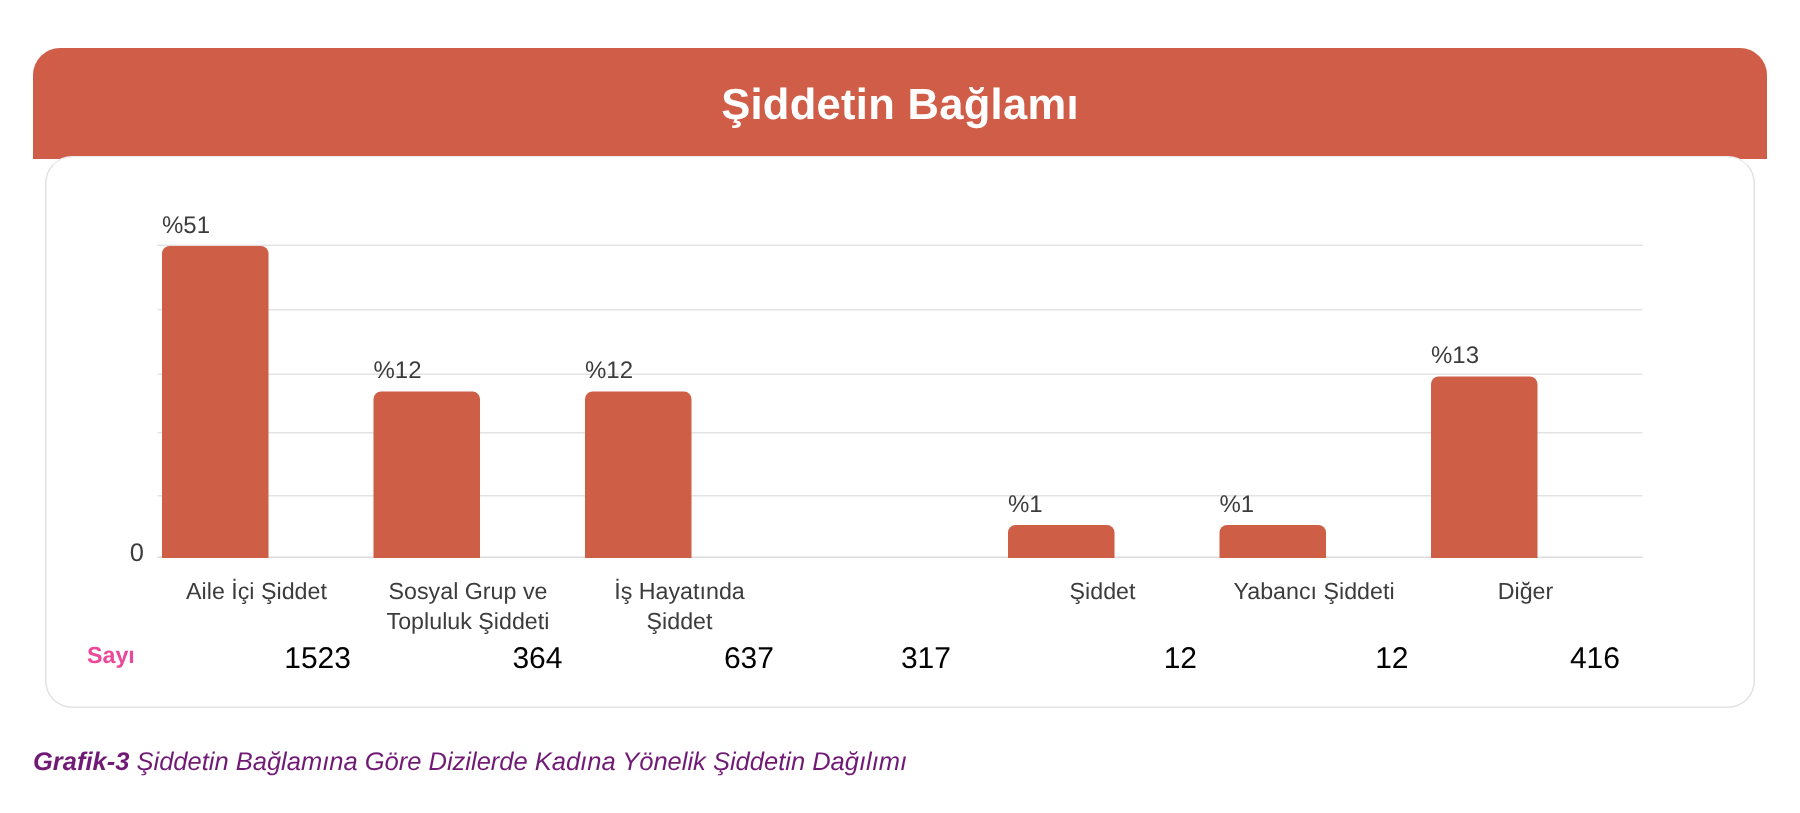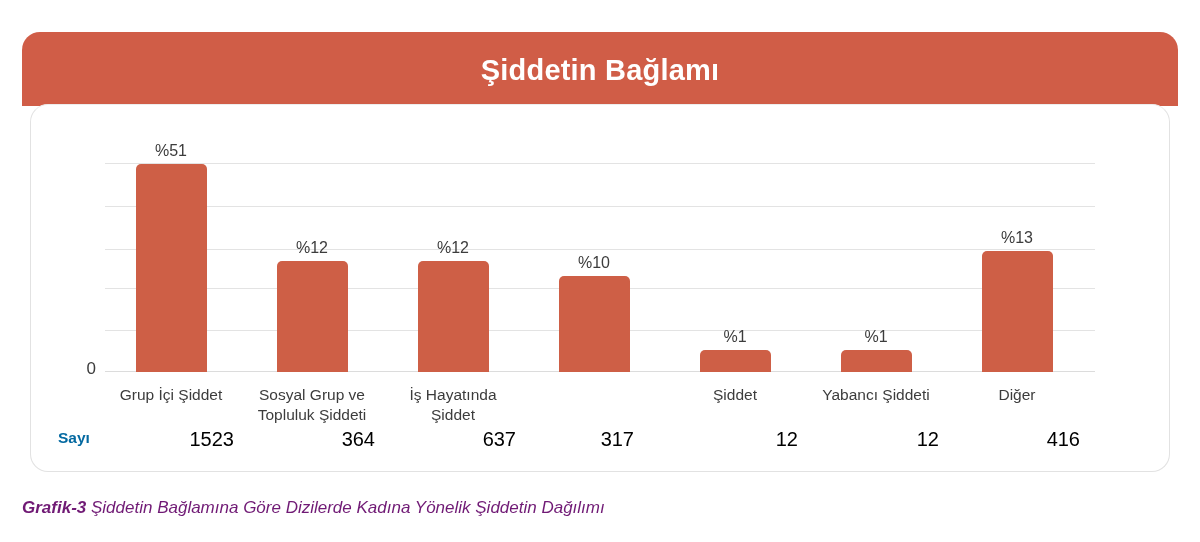--- a/index.html
+++ b/index.html
@@ -92,21 +92,20 @@
     height: 233px;
   }
   .bar-slot {
     position: absolute;
     bottom: 1px;
     width: 126px;
     height: 100%;
     display: flex;
     flex-direction: column;
     justify-content: flex-end;
-    align-items: center;
   }
   .bar-value {
     font-size: 16px;
     color: #3c3c3c;
     margin-bottom: 5px;
     line-height: 1;
     white-space: nowrap;
   }
   .bar-rect {
     width: 71px;
@@ -143,21 +142,21 @@
     line-height: 1.28;
   }
 
   
   .count-label {
     position: absolute;
     left: 58px;
     top: 430px;
     font-size: 15.5px;
     font-weight: bold;
-    color: #0369a1;
+    color: #ec4899;
     line-height: 1;
   }
   .count-layer {
     position: absolute;
     left: 105px;
     top: 429px;
     width: 990px;
     height: 22px;
   }
   .count-cell {
@@ -215,41 +214,37 @@
       <div class="bar-rect" style="height:208px;"></div>
     </div>
     <div class="bar-slot" style="left:144px;">
       <span class="bar-value">%12</span>
       <div class="bar-rect" style="height:111px;"></div>
     </div>
     <div class="bar-slot" style="left:285px;">
       <span class="bar-value">%12</span>
       <div class="bar-rect" style="height:111px;"></div>
     </div>
-    <div class="bar-slot" style="left:426px;">
-      <span class="bar-value">%10</span>
-      <div class="bar-rect" style="height:96px;"></div>
-    </div>
     <div class="bar-slot" style="left:567px;">
       <span class="bar-value">%1</span>
       <div class="bar-rect" style="height:22px;"></div>
     </div>
     <div class="bar-slot" style="left:708px;">
       <span class="bar-value">%1</span>
       <div class="bar-rect" style="height:22px;"></div>
     </div>
     <div class="bar-slot" style="left:849px;">
       <span class="bar-value">%13</span>
       <div class="bar-rect" style="height:121px;"></div>
     </div>
   </div>
 
   <div class="cat-layer">
     <div class="cat-cell" style="left:-4px;">
-      <div>Grup İçi Şiddet</div>
+      <div>Aile İçi Şiddet</div>
     </div>
     <div class="cat-cell" style="left:137px;">
       <div>Sosyal Grup ve</div>
       <div>Topluluk Şiddeti</div>
     </div>
     <div class="cat-cell" style="left:278px;">
       <div>İş Hayatında</div>
       <div>Şiddet</div>
     </div>
     <div class="cat-cell" style="left:560px;">

